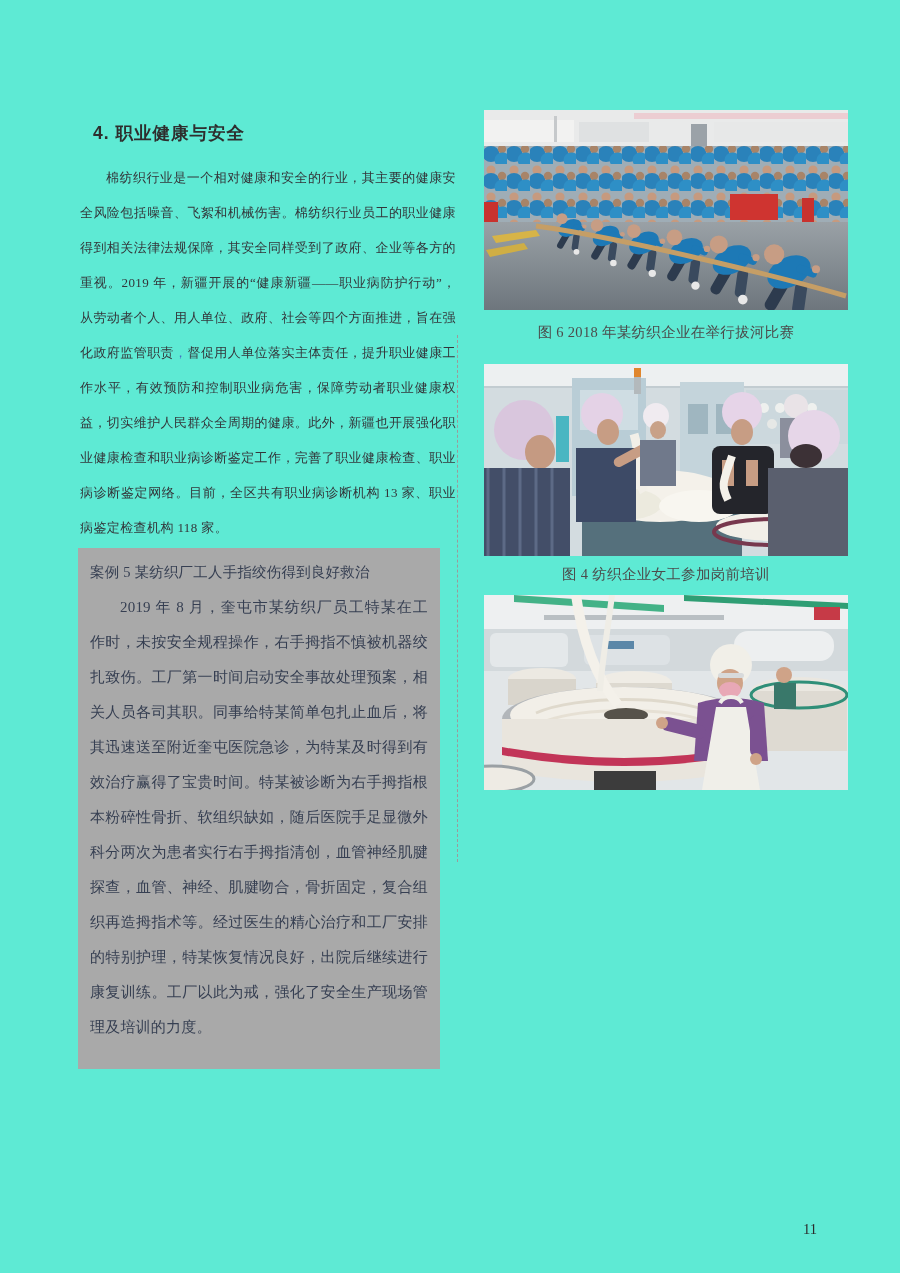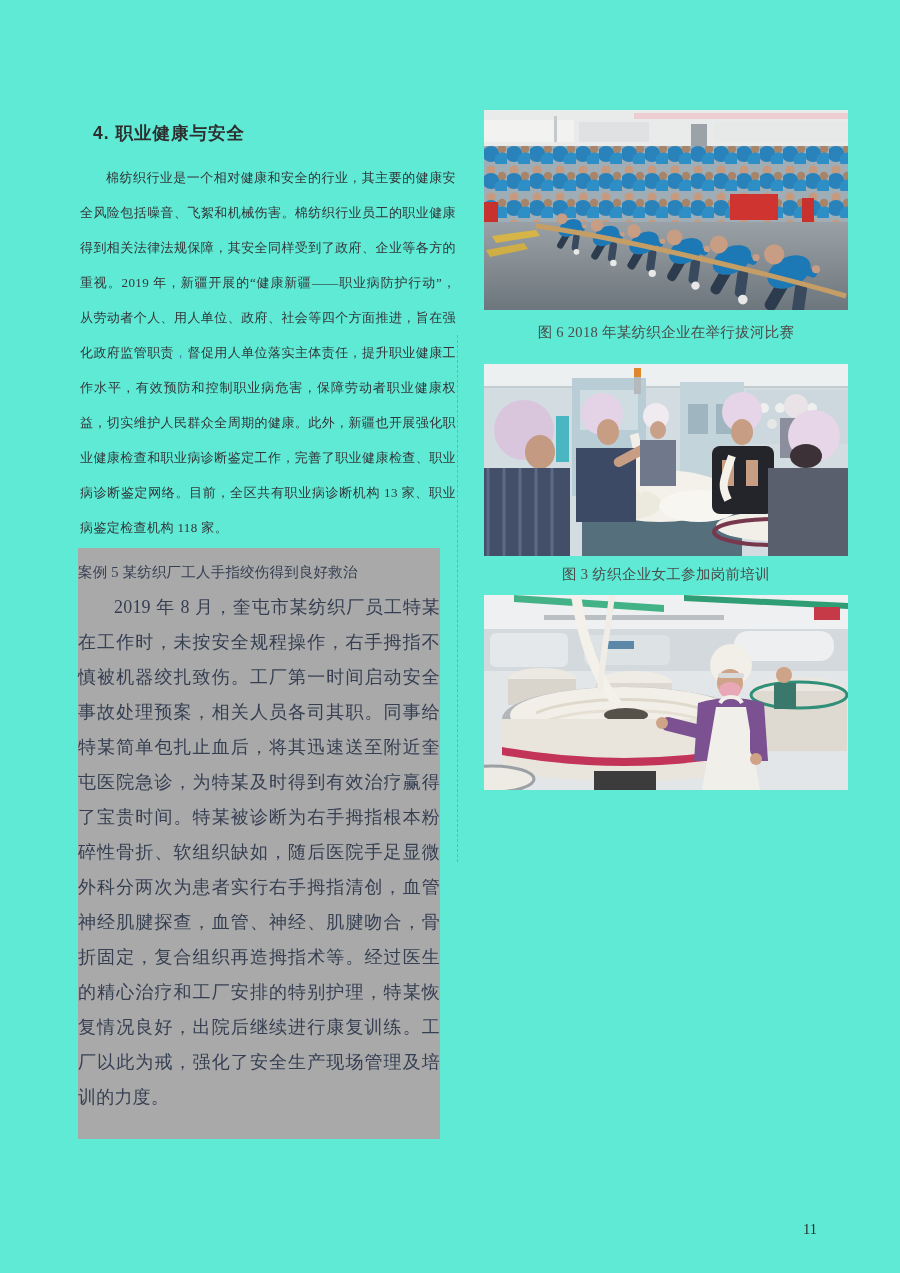--- a/index.html
+++ b/index.html
@@ -7,23 +7,23 @@
         font-family:"Liberation Serif","DejaVu Serif",serif;color:#33363a;}
   
   .left-col{position:absolute;left:80px;top:118px;width:376px;}
   .heading{font-family:"Liberation Sans","DejaVu Sans",sans-serif;font-size:17.5px;font-weight:600;
            color:#2e2e2e;margin:0 0 0 13px;line-height:30px;letter-spacing:1px;}
   .body{font-size:13px;line-height:35px;text-align:justify;letter-spacing:.4px;margin:0;}
   .para1{margin-top:12px;text-indent:2em;}
   .para2{text-indent:2em;}
   .blue{color:#4472c4;}
   .case-box{background:#a9a9a9;margin:3px 0 0 -2px;width:362px;box-sizing:border-box;
-            padding:6px 0 24px;color:#363f52;}
+            padding:6px 12px 24px;color:#363f52;}
   .case-title{font-size:14.5px;line-height:36px;letter-spacing:.2px;}
-  .case-body{font-size:18px;line-height:35px;text-align:justify;text-indent:2em;margin:0;letter-spacing:.2px;}
+  .case-body{font-size:15px;line-height:35px;text-align:justify;text-indent:2em;margin:0;letter-spacing:.2px;}
   
   .divider{position:absolute;left:457px;top:335px;height:527px;width:0;border-left:1px dashed #9b9b9b;}
   
   .right-col{position:absolute;left:455px;top:110px;width:364px;margin-left:29px;}
   .photo{width:364px;overflow:hidden;line-height:0;}
   .photo svg{display:block;}
   .caption{font-size:14.5px;line-height:28px;text-align:center;color:#4c4c4c;letter-spacing:.3px;}
   .cap6{margin-top:8px;}
   .photo2{margin-top:18px;}
   .cap7{margin-top:4px;}
@@ -145,21 +145,21 @@
         <rect x="238" y="96" width="12" height="26" fill="#c79d84"></rect>
         <rect x="262" y="96" width="12" height="26" fill="#c79d84"></rect>
         <path d="M 248,92 C 240,116 236,120 244,136" stroke="#f4f1ea" stroke-width="8" fill="none"></path>
         <circle cx="312" cy="42" r="12" fill="#e9e3e7"></circle>
         <rect x="296" y="54" width="34" height="40" fill="#8b8f9d"></rect>
         <circle cx="330" cy="72" r="26" fill="#e6d6e8"></circle>
         <ellipse cx="322" cy="92" rx="16" ry="12" fill="#3c3136"></ellipse>
         <rect x="284" y="104" width="80" height="88" fill="#5a5f6e"></rect>
       </svg>
     </div>
-    <div class="caption cap7">图 3 纺织企业女工参加岗前培训</div>
+    <div class="caption cap7">图 4 纺织企业女工参加岗前培训</div>
 
 
     <div class="photo photo3">
       <svg width="364" height="195" viewBox="0 0 364 195" xmlns="http://www.w3.org/2000/svg">
         <rect width="364" height="195" fill="#e2e6e8"></rect>
         <rect width="364" height="34" fill="#eef0f1"></rect>
         <polygon points="30,0 180,10 180,17 30,7" fill="#43b287"></polygon>
         <polygon points="200,0 364,8 364,14 200,6" fill="#2f9e74"></polygon>
         <rect x="60" y="20" width="180" height="5" fill="#b9bfc3"></rect>
         <rect x="330" y="12" width="26" height="13" fill="#c63a47"></rect>

